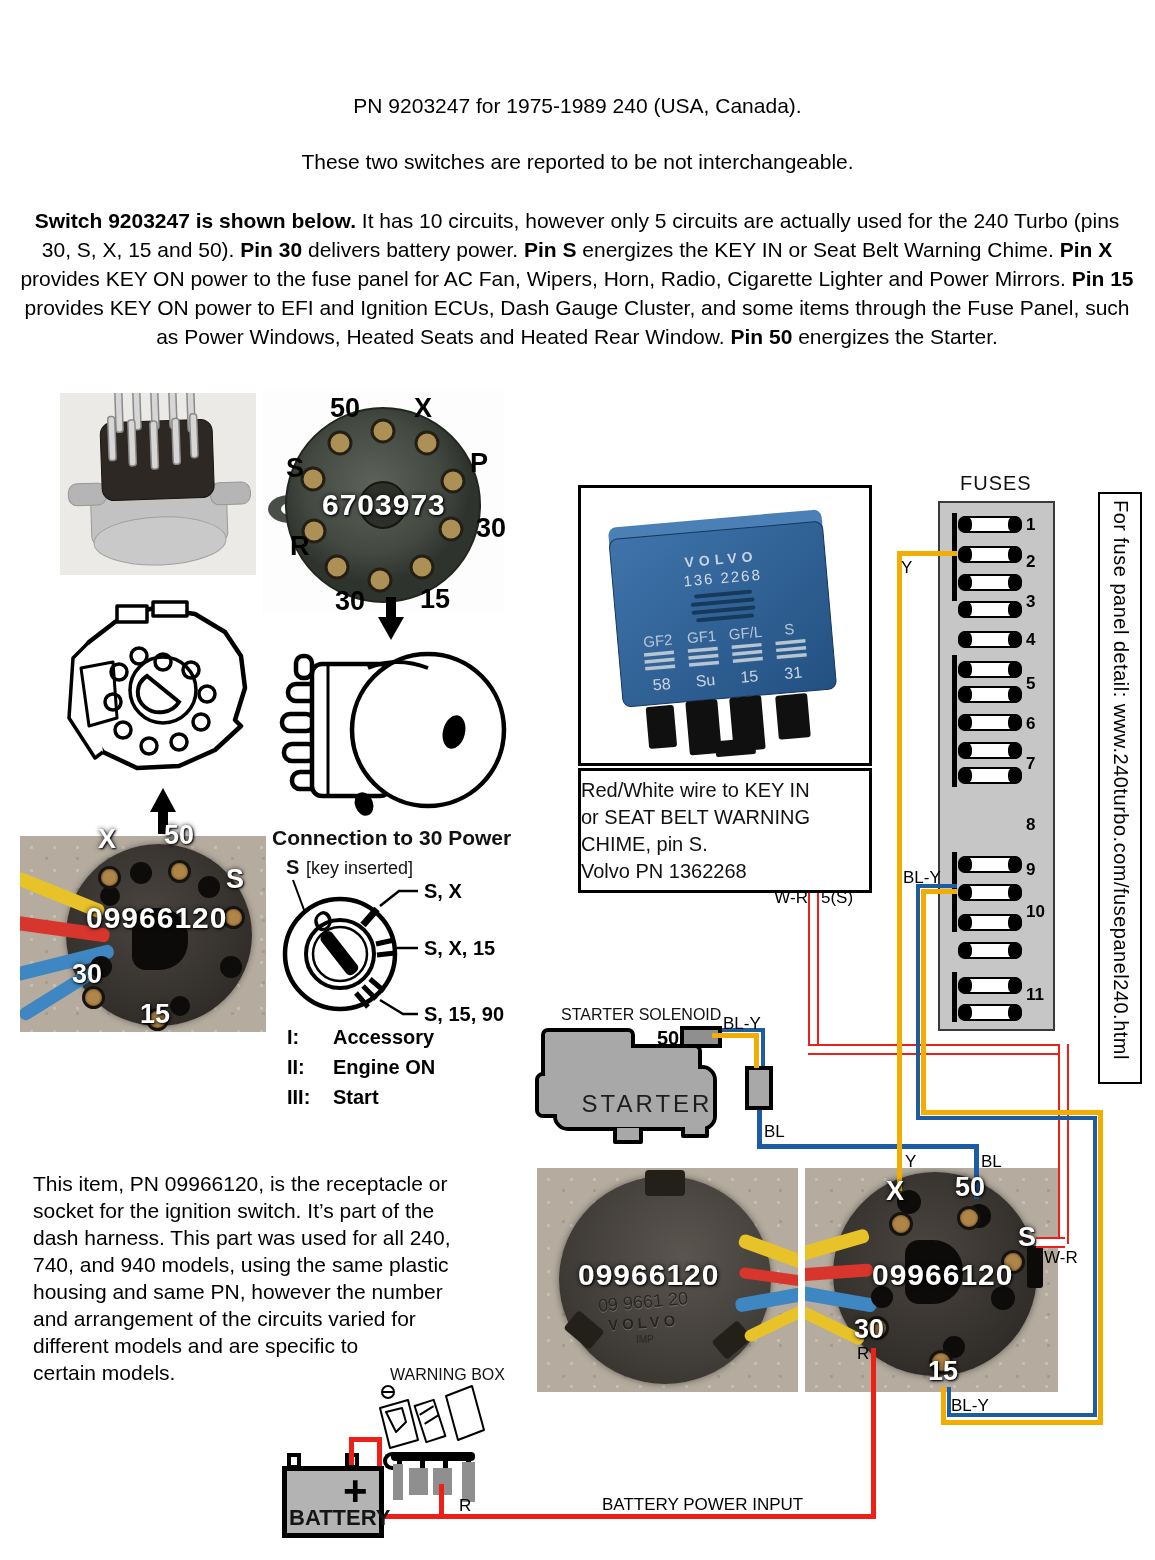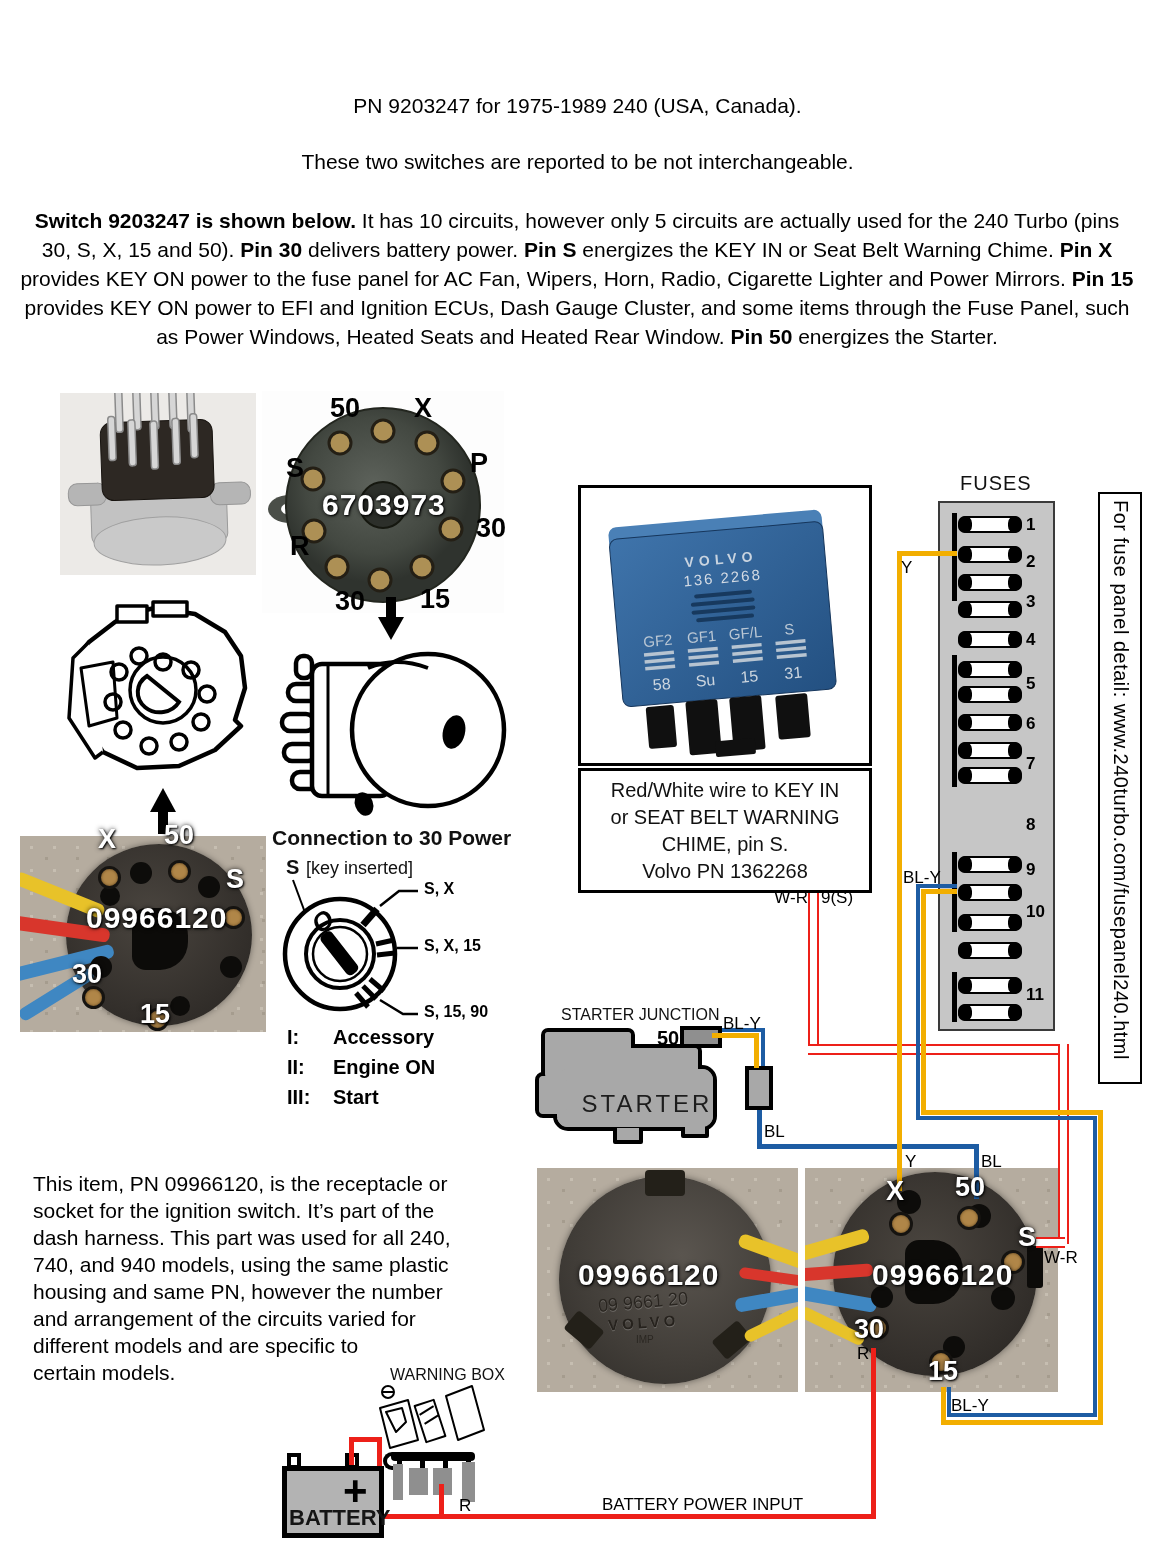--- a/index.html
+++ b/index.html
@@ -42,21 +42,21 @@
   .fnum{position:absolute;left:86px;width:24px;font-weight:bold;font-size:17px;color:#000;}
   .box{border:3px solid #000;background:#fff;box-sizing:border-box;}
   .vtextbox{border:2px solid #000;box-sizing:border-box;z-index:2;background:#fff;}
   .vtext{writing-mode:vertical-rl;font-size:20px;letter-spacing:.5px;color:#000;
          display:block;margin:6px auto 0 auto;}
   .conn{background:#a8a8a8;border:4px solid #000;box-sizing:border-box;z-index:2;}
   .legend{font-weight:bold;font-size:20px;color:#000;}
   .brass{position:absolute;border-radius:50%;background:#b08648;border:3px solid #151310;
          box-shadow:inset 0 0 3px #5e421c;z-index:2;}
   .hole{position:absolute;border-radius:50%;background:#0d0c0a;z-index:1;}
-  .klabel{font-weight:bold;font-size:16px;color:#000;text-align:right;}
+  .klabel{font-weight:bold;font-size:20px;color:#000;text-align:right;}
 </style>
 </head>
 <body>
 
 <div class="page">
 
   <div class="abs ctr intro" style="top:92px;">PN 9203247 for 1975-1989 240 (USA, Canada).</div>
   <div class="abs ctr intro" style="top:148px;">These two switches are reported to be not interchangeable.</div>
   <div class="abs overview" style="left:18px;top:206px;width:1118px;"><b>Switch 9203247 is shown below.</b><span> It has 10 circuits, however only 5 circuits are actually used for the 240 Turbo (pins 30, S, X, 15 and 50). </span><b>Pin 30</b><span> delivers battery power. </span><b>Pin S</b><span> energizes the KEY IN or Seat Belt Warning Chime. </span><b>Pin X</b><span> provides KEY ON power to the fuse panel for AC Fan, Wipers, Horn, Radio, Cigarette Lighter and Power Mirrors. </span><b>Pin 15</b><span> provides KEY ON power to EFI and Ignition ECUs, Dash Gauge Cluster, and some items through the Fuse Panel, such as Power Windows, Heated Seats and Heated Rear Window.  </span><b>Pin 50</b><span> energizes the Starter.</span></div>
 
@@ -276,26 +276,26 @@
           <rect x="58" y="212" width="28" height="42" rx="3"></rect>
           <rect x="98" y="210" width="32" height="54" rx="3"></rect>
           <rect x="142" y="210" width="32" height="54" rx="3"></rect>
           <rect x="188" y="212" width="32" height="44" rx="3"></rect>
           <rect x="124" y="252" width="40" height="16" rx="2"></rect>
         </g>
       </g>
     </svg>
   </div>
 
-  <div class="abs box" style="left:578px;top:768px;width:294px;height:125px;padding-top:6px;font-size:20px;line-height:27px;text-align:center;white-space:pre-line;">Red/White wire to KEY IN
+  <div class="abs box" style="left:578px;top:768px;width:294px;height:125px;padding-top:6px;font-size:20px;line-height:27px;text-align:left;white-space:pre-line;">Red/White wire to KEY IN
 or SEAT BELT WARNING
 CHIME, pin S.
 Volvo PN 1362268</div>
   <span class="abs wirelbl lbl18" style="left:770px;top:888px;width:38px;text-align:right;">W-R</span>
-  <span class="abs wirelbl lbl18" style="left:821px;top:888px;">9(S)</span>
+  <span class="abs wirelbl lbl18" style="left:821px;top:888px;">5(S)</span>
 
   <span class="abs" style="left:960px;top:472px;font-size:20px;letter-spacing:1px;z-index:2;">FUSES</span>
   <div class="abs fusepanel" style="left:938px;top:501px;width:113px;height:526px;">
     <i class="fbar" style="top:10px;height:88px;"></i>
     <i class="fbar" style="top:152px;height:132px;"></i>
     <i class="fbar" style="top:349px;height:80px;"></i>
     <i class="fbar" style="top:469px;height:50px;"></i>
     <div class="fuse" style="top:13px;"></div>
     <div class="fuse" style="top:43px;"></div>
     <div class="fuse" style="top:71px;"></div>
@@ -371,21 +371,21 @@
   <i class="abs wred" style="left:871px;top:1348px;width:5px;height:171px;"></i>
   <i class="abs wred" style="left:377px;top:1514px;width:499px;height:5px;"></i>
   <i class="abs wred" style="left:349px;top:1437px;width:5px;height:28px;"></i>
   <i class="abs wred" style="left:349px;top:1437px;width:33px;height:5px;"></i>
   <i class="abs wred" style="left:377px;top:1437px;width:5px;height:82px;"></i>
   <i class="abs wred" style="left:439px;top:1484px;width:5px;height:35px;"></i>
   <span class="abs wirelbl" style="left:857px;top:1344px;">R</span>
   <span class="abs wirelbl" style="left:459px;top:1496px;">R</span>
   <span class="abs wirelbl" style="left:602px;top:1495px;">BATTERY POWER INPUT</span>
 
-  <span class="abs" style="left:561px;top:1006px;font-size:16px;z-index:4;">STARTER JUNCTION</span>
+  <span class="abs" style="left:561px;top:1006px;font-size:16px;z-index:4;">STARTER SOLENOID</span>
   <div class="abs" style="left:535px;top:1022px;width:190px;height:132px;z-index:2;">
     <svg width="190" height="132">
       <g stroke="#000" stroke-width="4" fill="#8f8f8f">
         <rect x="147" y="6" width="38" height="18"></rect>
       </g>
       <g stroke="#000" stroke-width="4" fill="#a8a8a8" stroke-linejoin="round">
         <rect x="8" y="8" width="90" height="34" rx="5"></rect>
         <rect x="8" y="24" width="157" height="34" rx="5"></rect>
         <rect x="20" y="45" width="160" height="62" rx="13"></rect>
         <rect x="2" y="52" width="30" height="42" rx="6"></rect>

